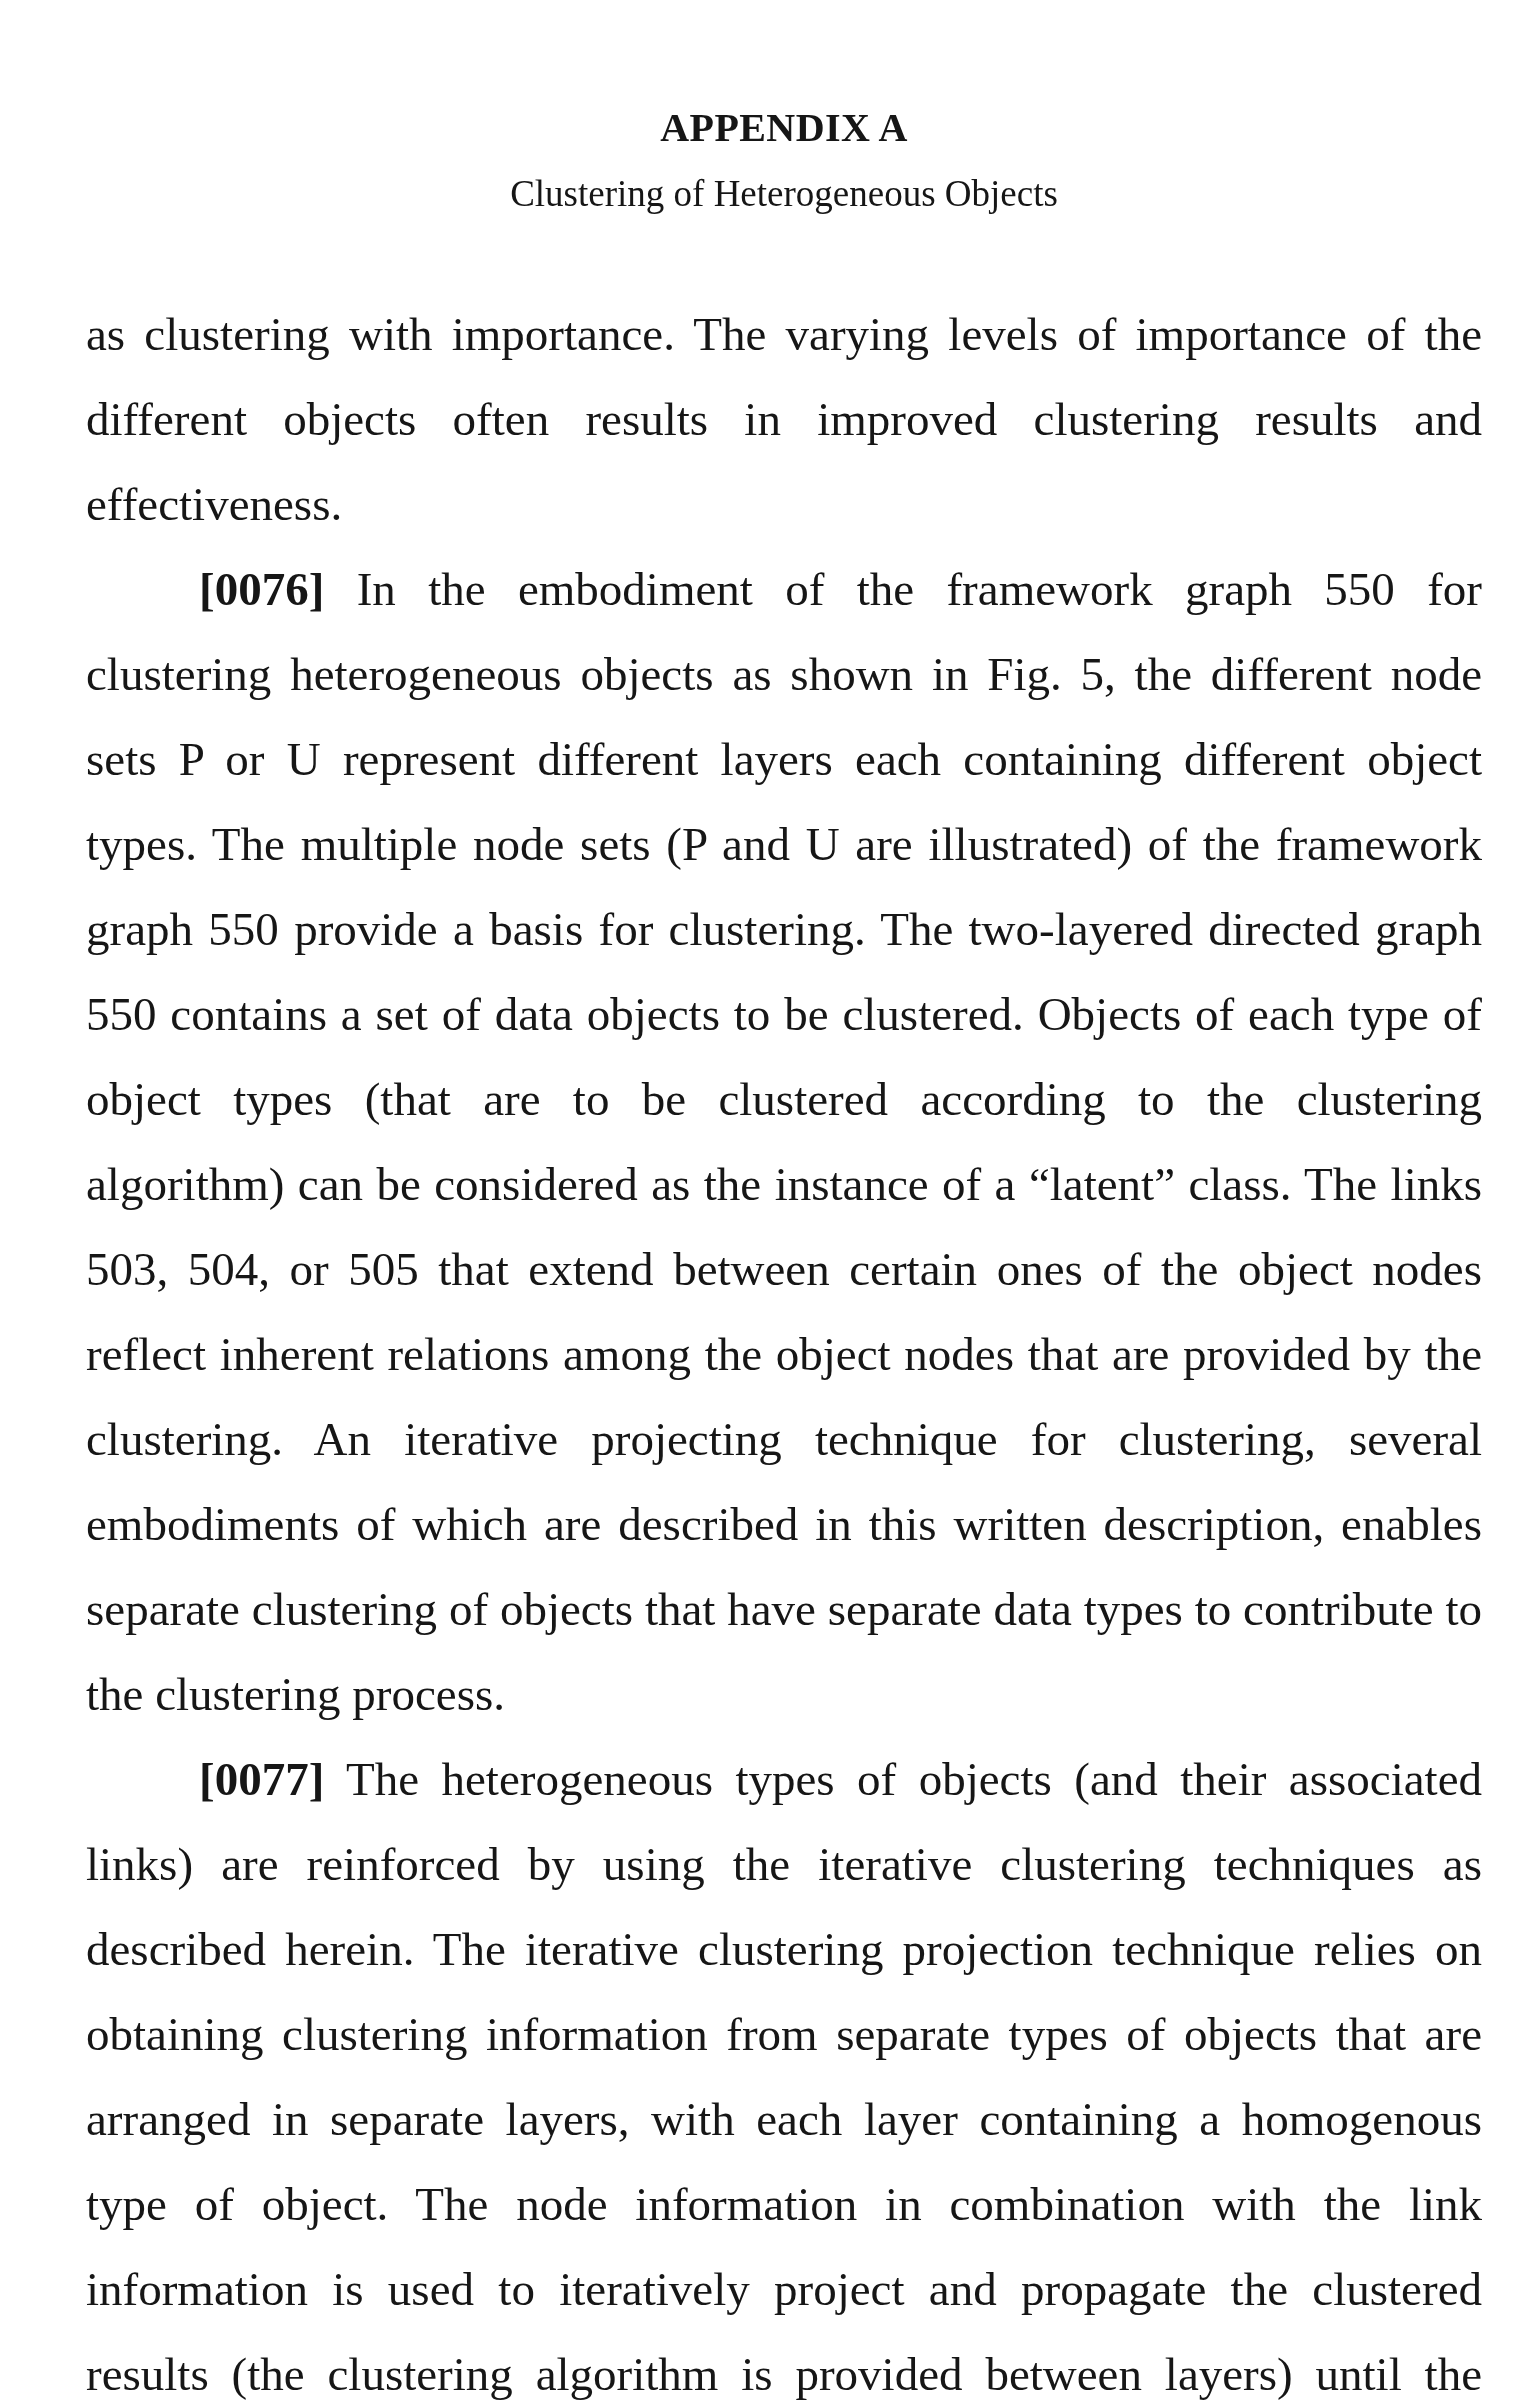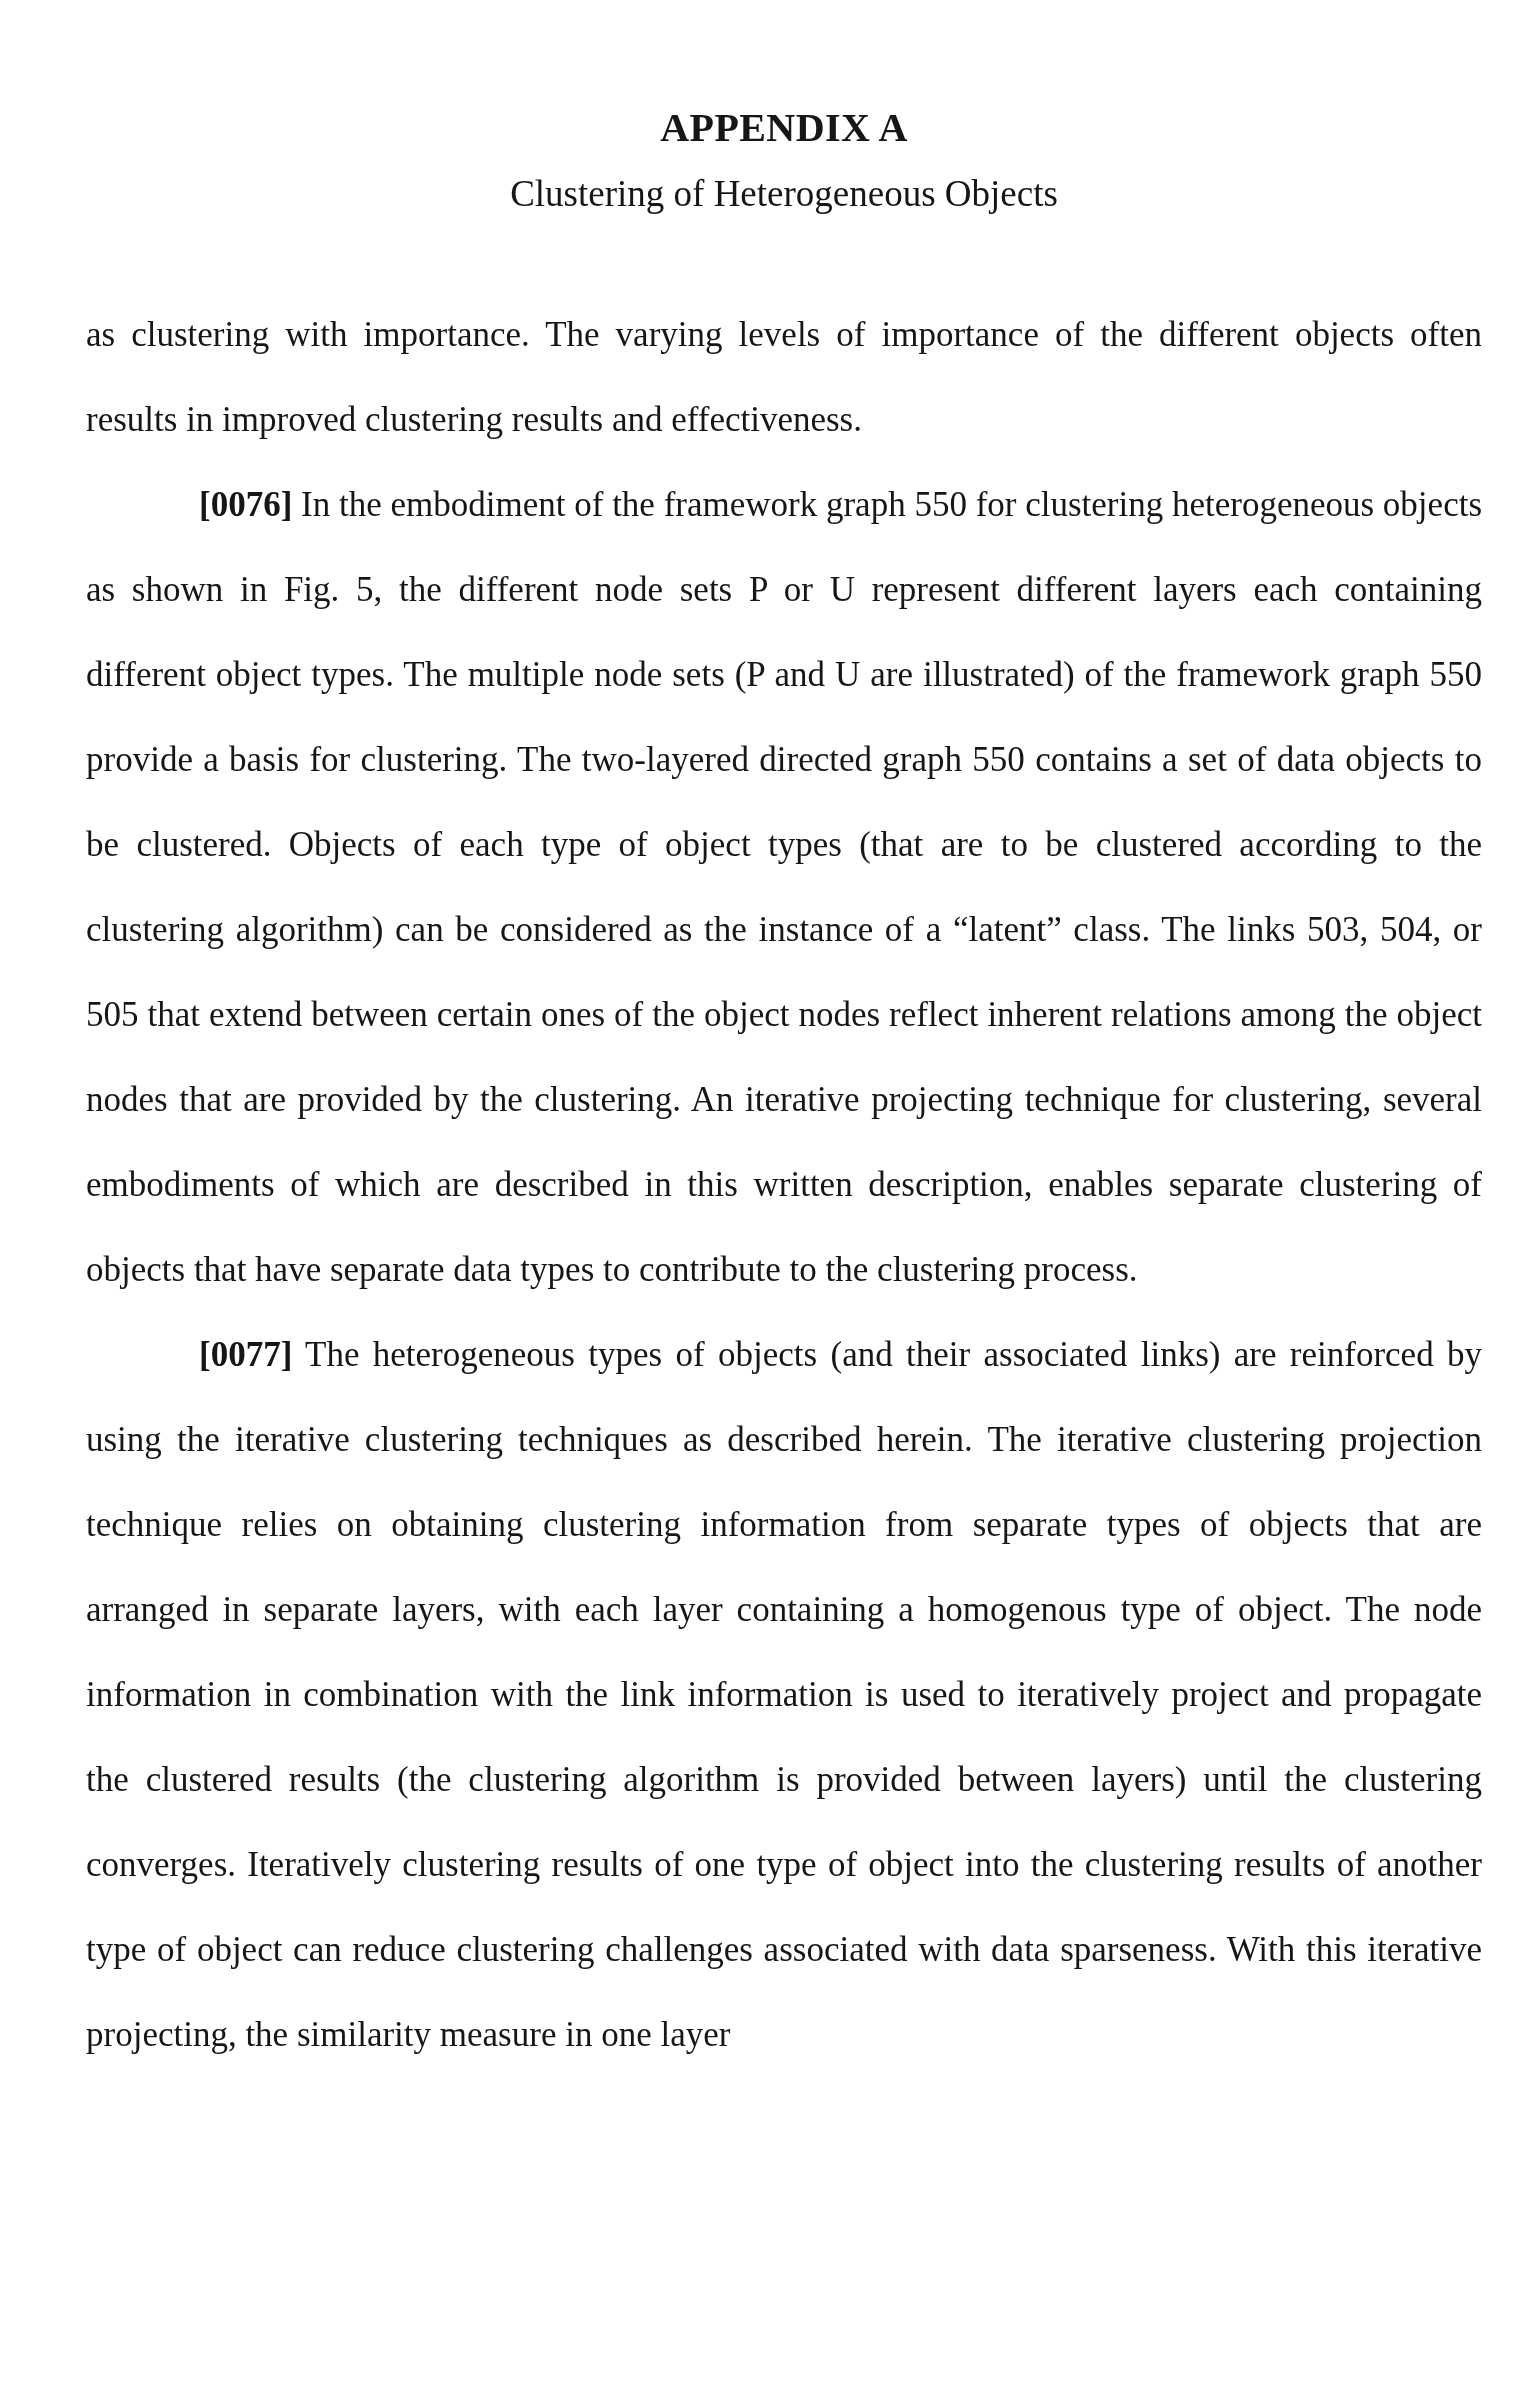--- a/index.html
+++ b/index.html
@@ -30,21 +30,21 @@
   .doc-subtitle {
     margin: 20px 0 0 0;
     text-align: center;
     font-size: 37px;
     line-height: 1.2;
     font-weight: 400;
   }
   .doc-body { margin-top: 76px; }
   .para {
     margin: 0;
-    font-size: 35px;
+    font-size: 47px;
     line-height: 85px;
     text-align: justify;
   }
   .para.indented { text-indent: 113px; }
   .para-tag { font-weight: 700; }
 </style>
 </head>
 <body>
 
 <div class="page">

